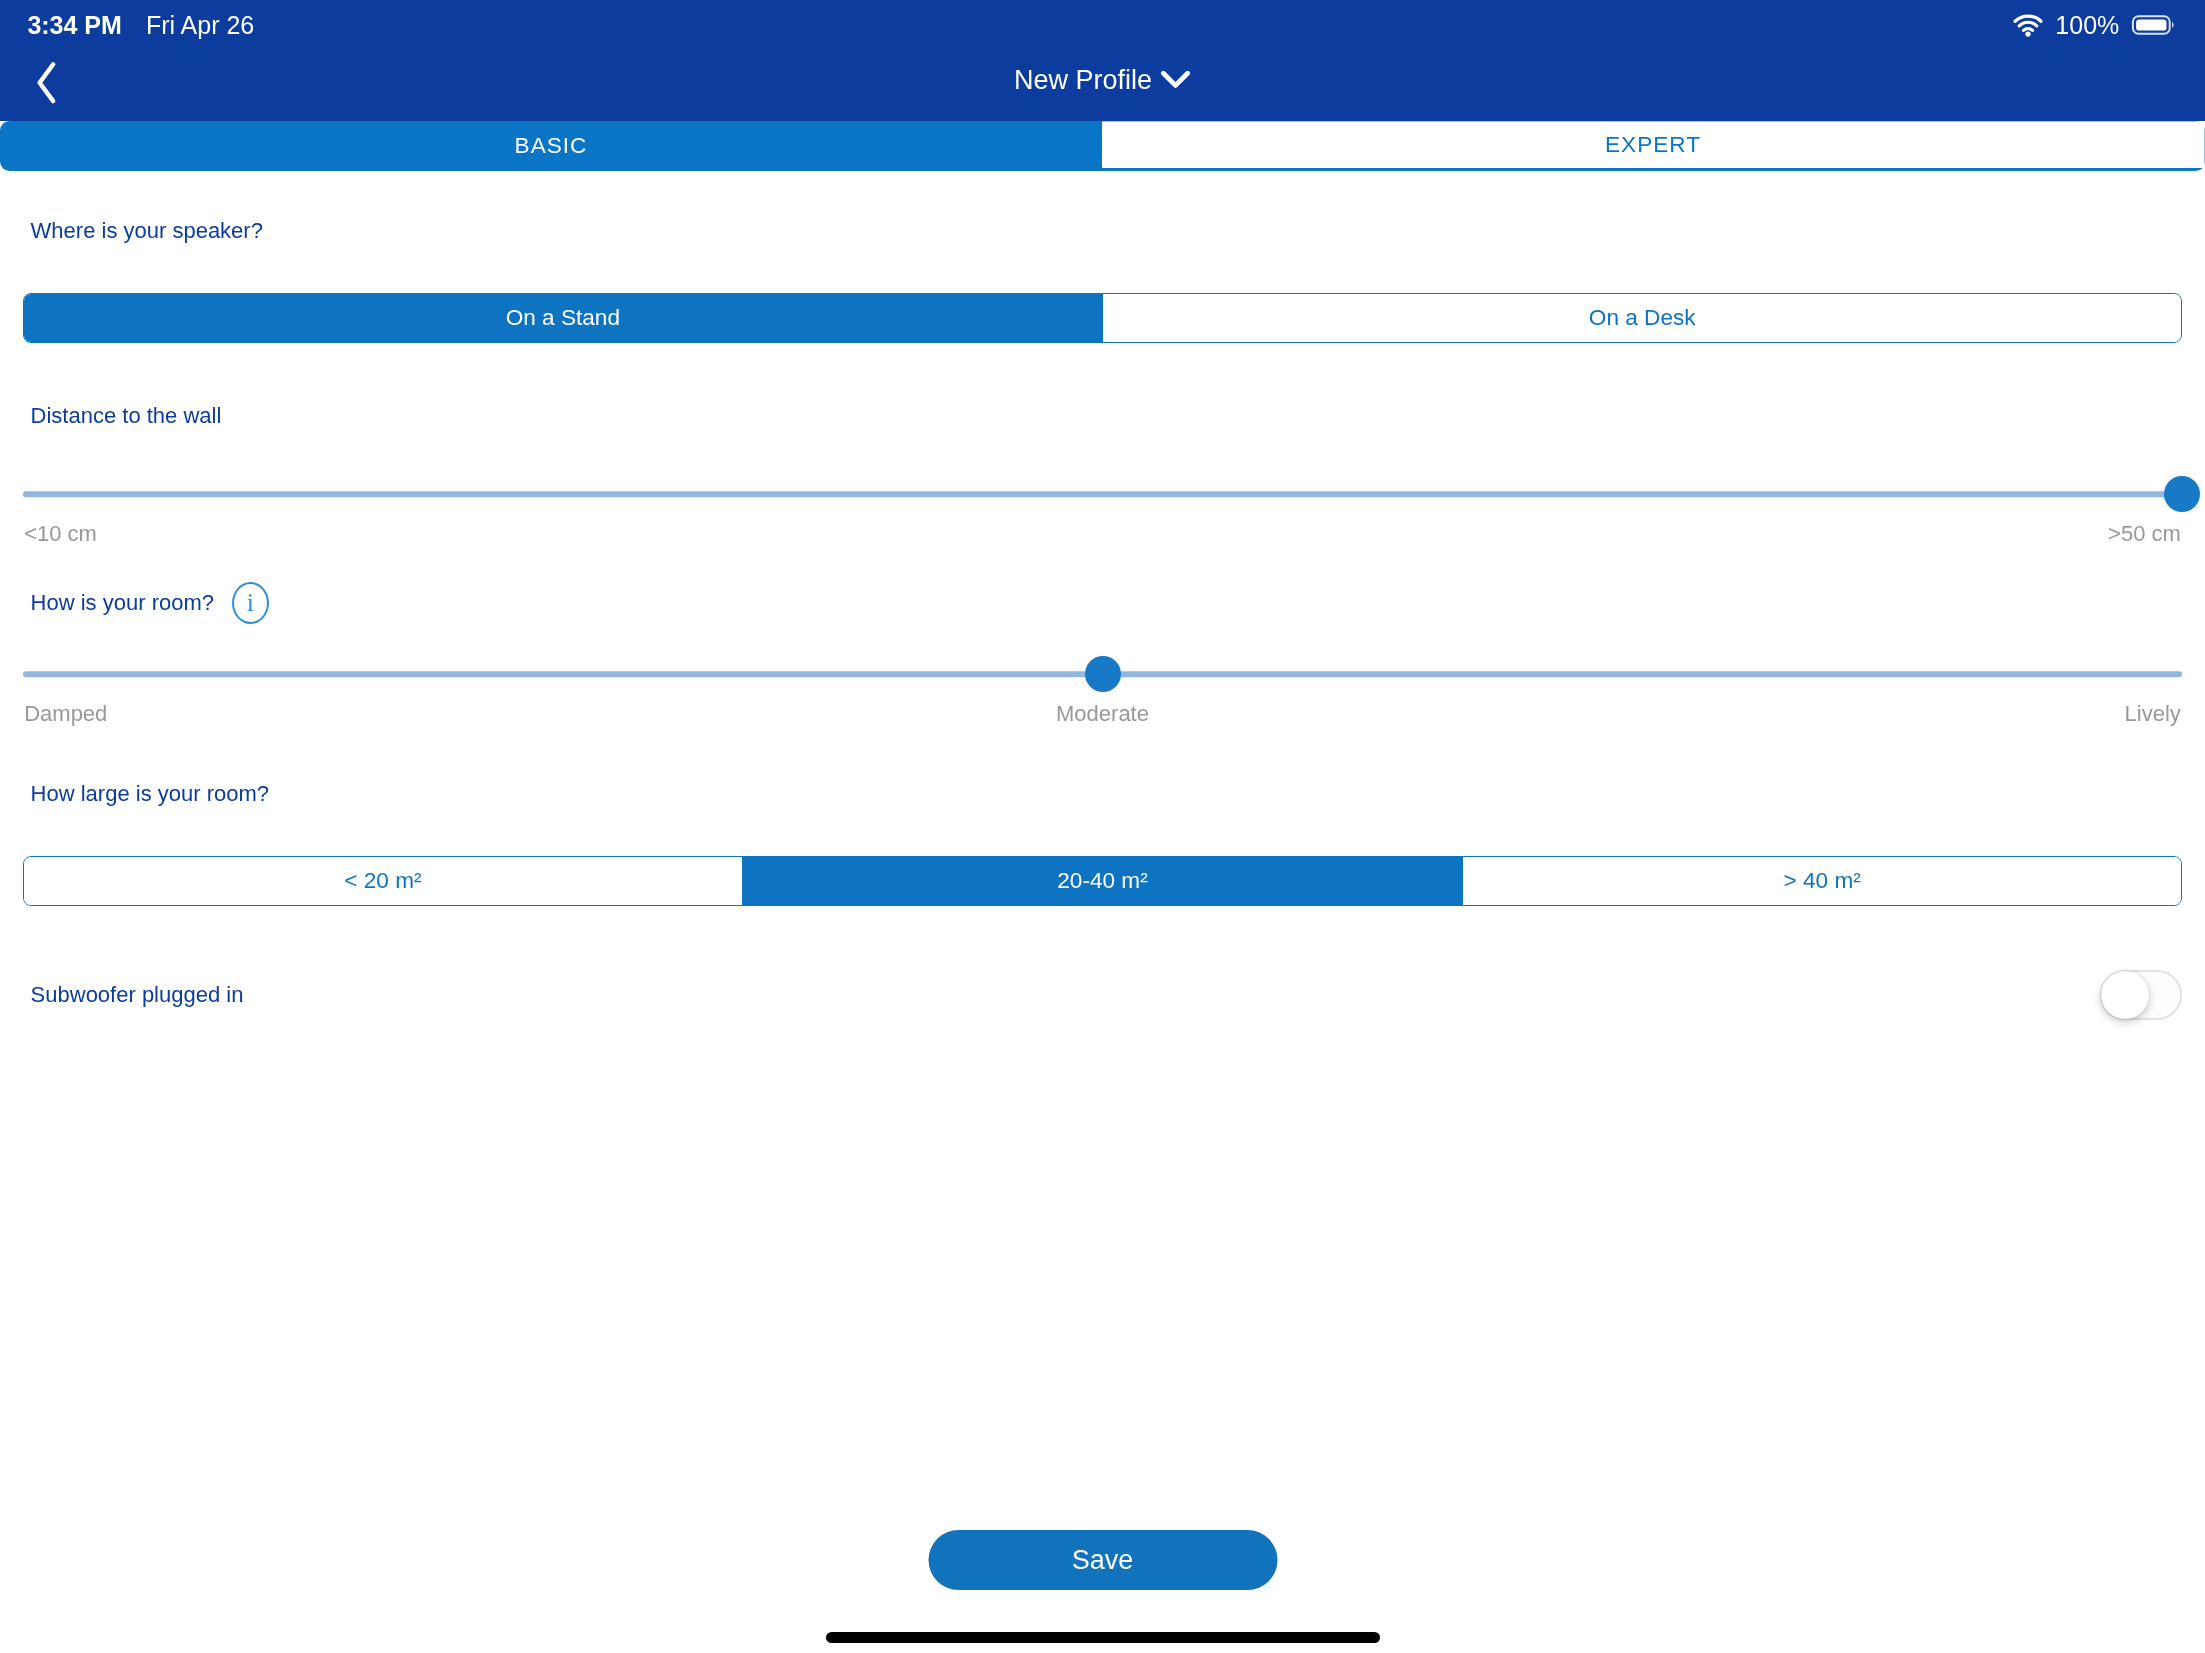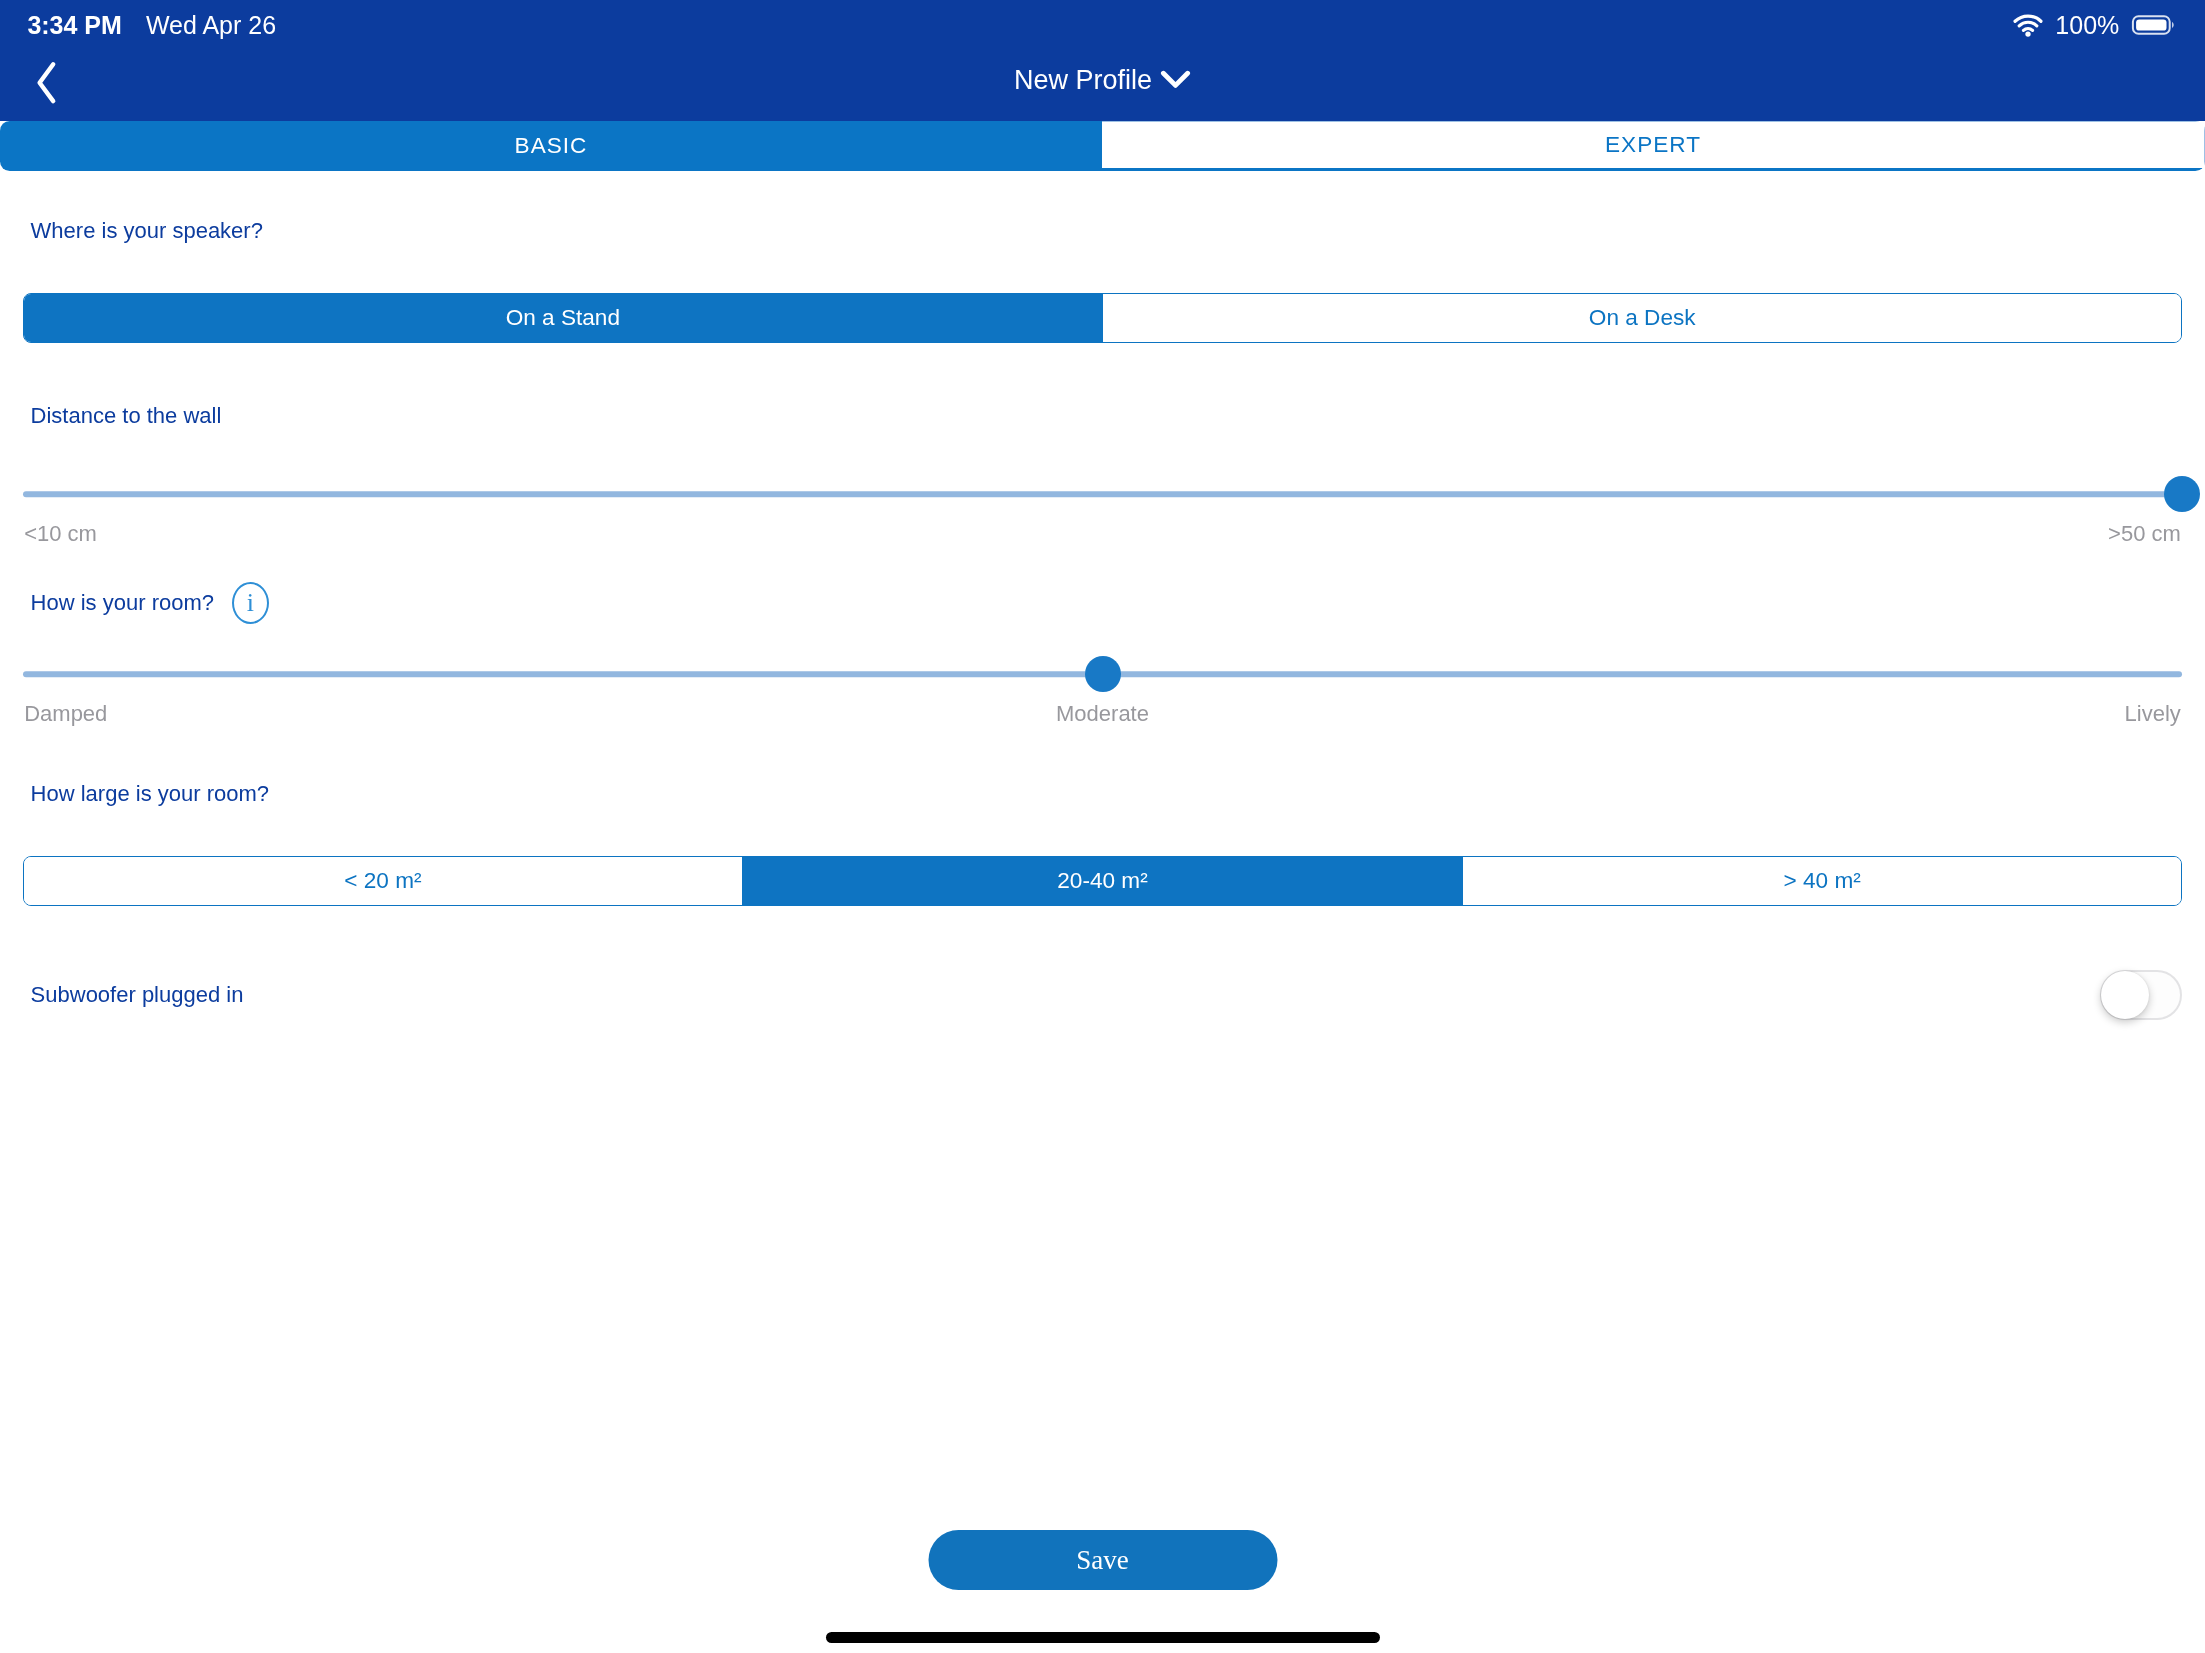--- a/index.html
+++ b/index.html
@@ -130,39 +130,39 @@
     background: #fff;
     box-shadow: 0 3.2px 8px rgba(0,0,0,0.22), 0 0 2.4px rgba(0,0,0,0.10);
     transition: left .15s;
   }
 
   
   .save-btn {
     position: absolute; left: 50%; top: 1530px; transform: translateX(-50%);
     width: 349px; height: 60px; border-radius: 30px;
     background: #1173BC; color: #fff; font-size: 27px;
-    font-family: Liberation Serif, serif;
+    font-family: Liberation Sans, sans-serif;
     border: none; cursor: pointer;
     display: flex; align-items: center; justify-content: center;
   }
   .home-indicator {
     position: absolute; left: 50%; top: 1632px; transform: translateX(-50%);
     width: 554px; height: 10.5px; border-radius: 5.7px;
     background: #000; cursor: grab;
   }
   svg { display: block; }
 </style>
 </head>
 <body>
 
 <div class="header">
   <div class="statusbar">
     <div class="sb-left">
       <span class="sb-time">3:34 PM</span>
-      <span class="sb-date">Wed Apr 26</span>
+      <span class="sb-date">Fri Apr 26</span>
     </div>
     <div class="sb-right">
       <span>
         <svg width="32" height="24" viewBox="0 0 24 18">
           <path d="M2.3 6.2 a14 14 0 0 1 19.4 0" stroke="#fff" stroke-width="2.4" fill="none" stroke-linecap="round"></path>
           <path d="M5.4 9.6 a9.5 9.5 0 0 1 13.2 0" stroke="#fff" stroke-width="2.4" fill="none" stroke-linecap="round"></path>
           <path d="M8.6 13 a5 5 0 0 1 6.8 0" stroke="#fff" stroke-width="2.4" fill="none" stroke-linecap="round"></path>
           <circle cx="12" cy="15.8" r="2" fill="#fff"></circle>
         </svg>
       </span>

